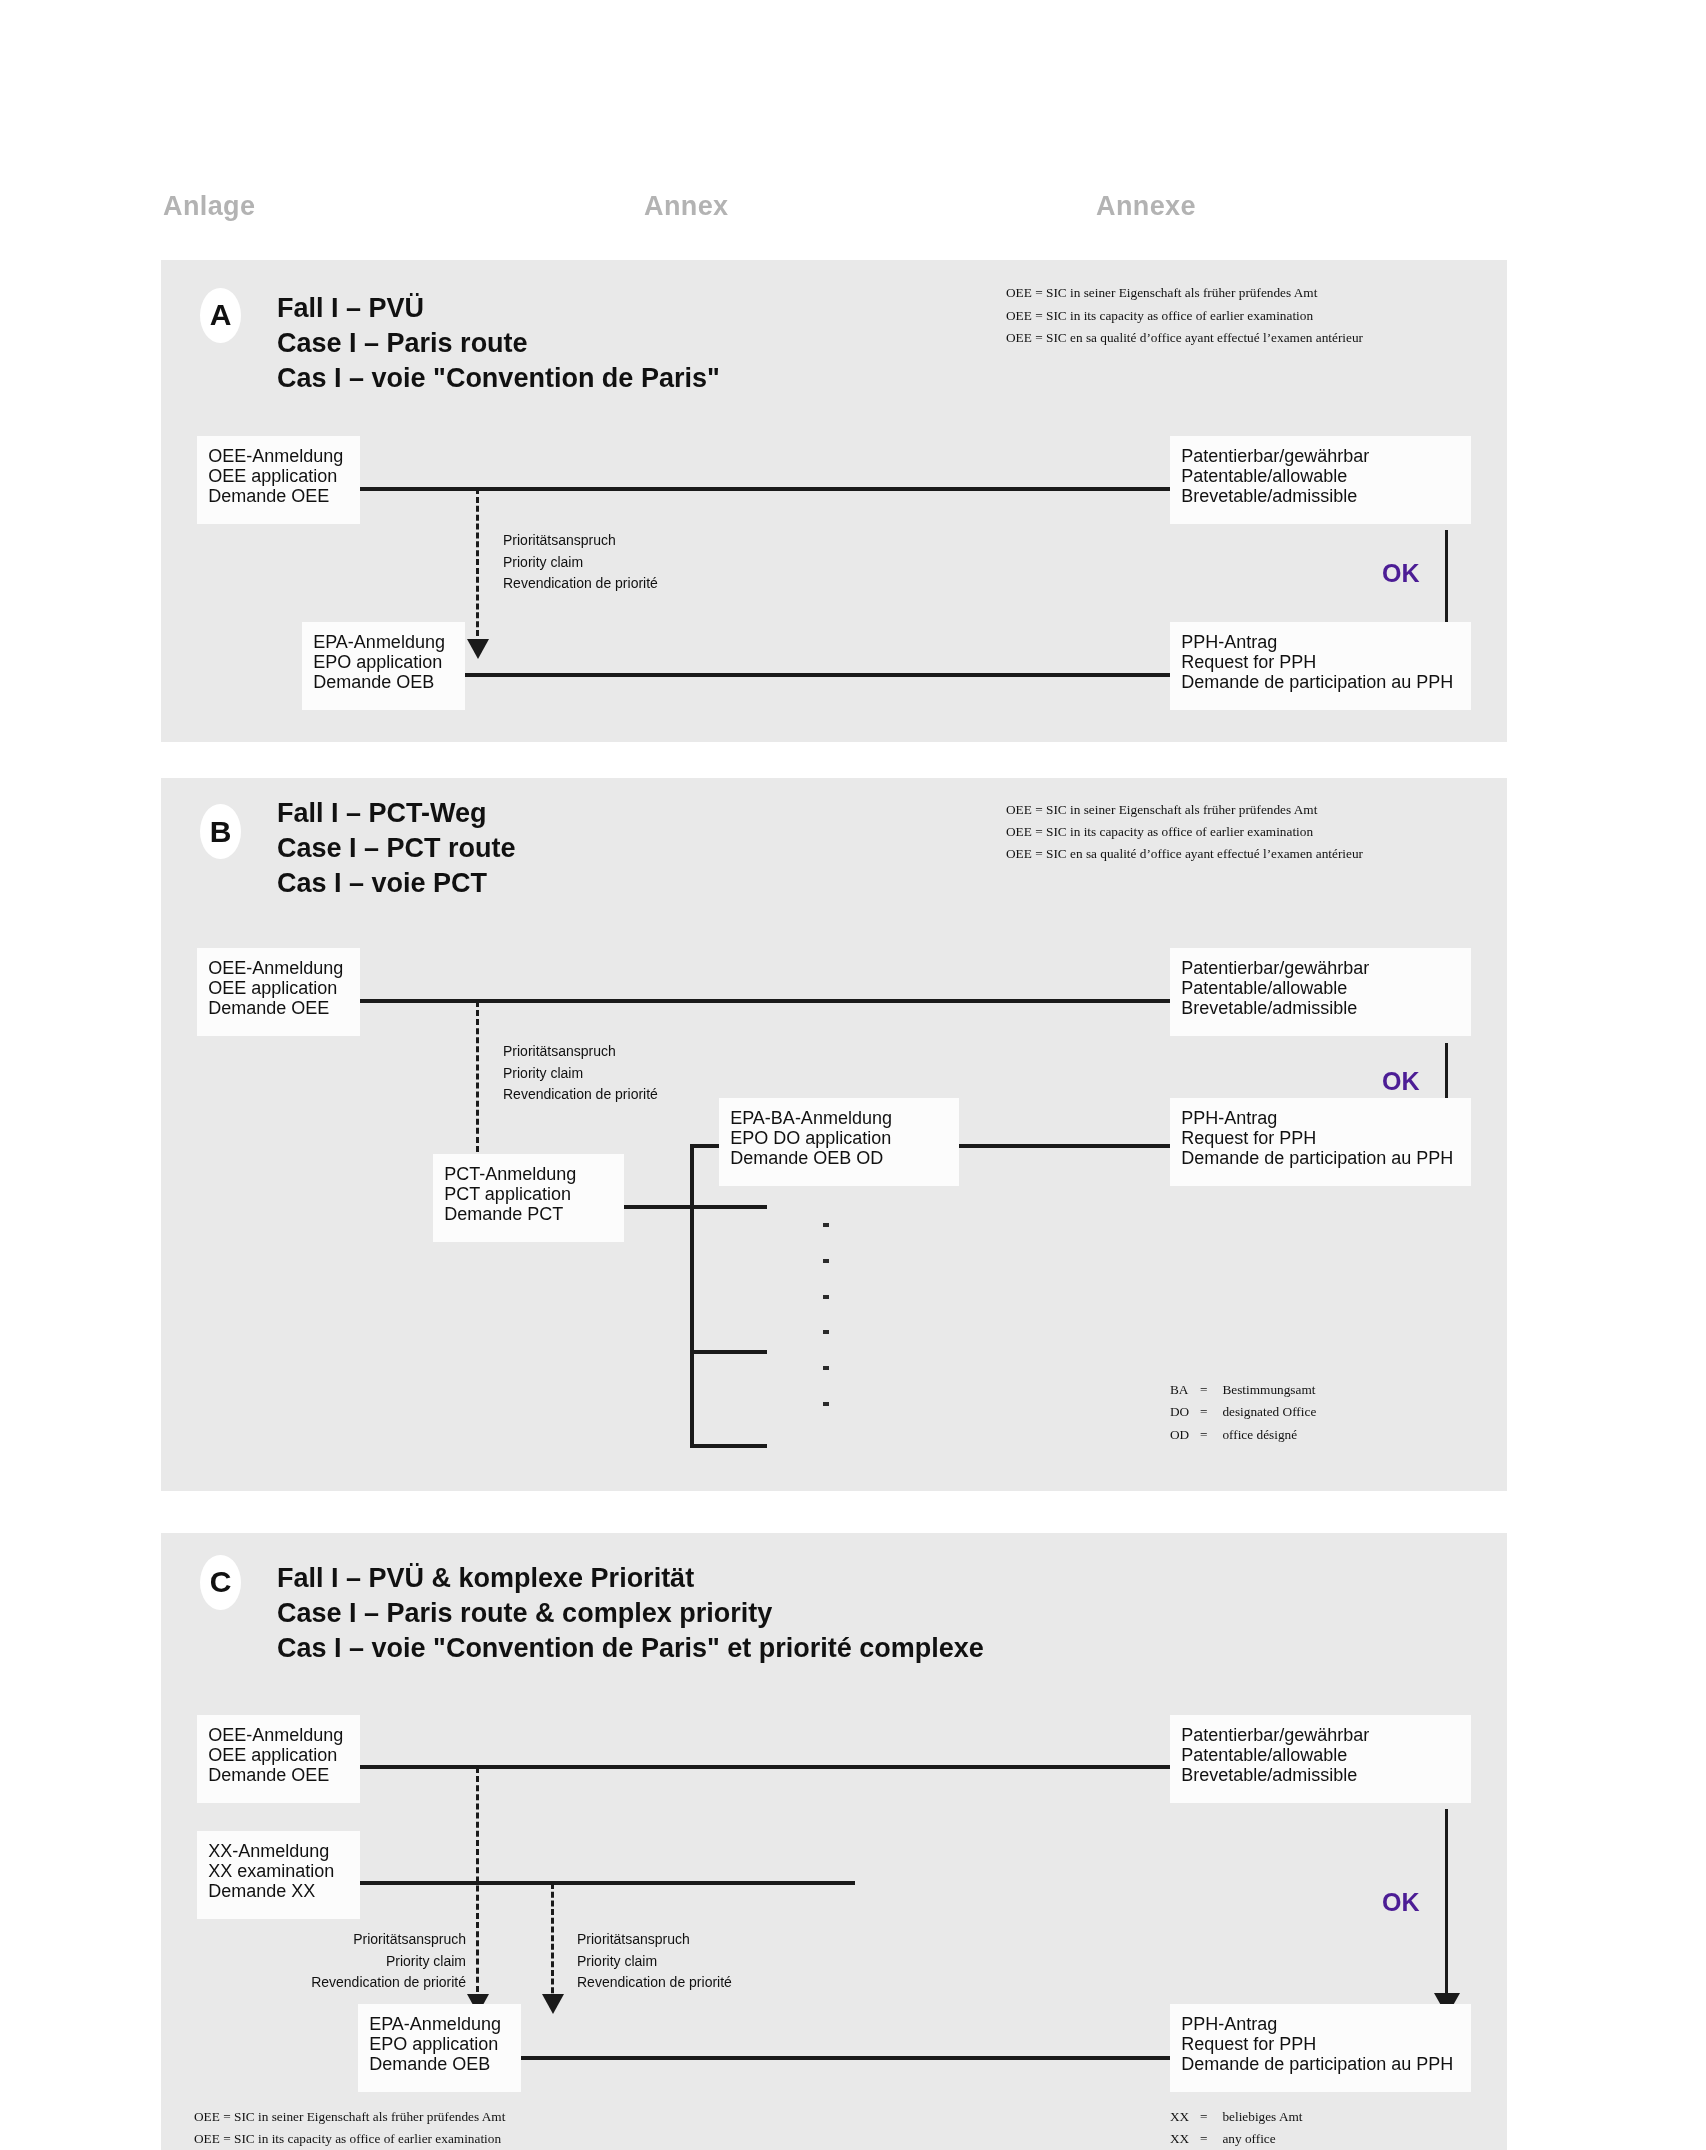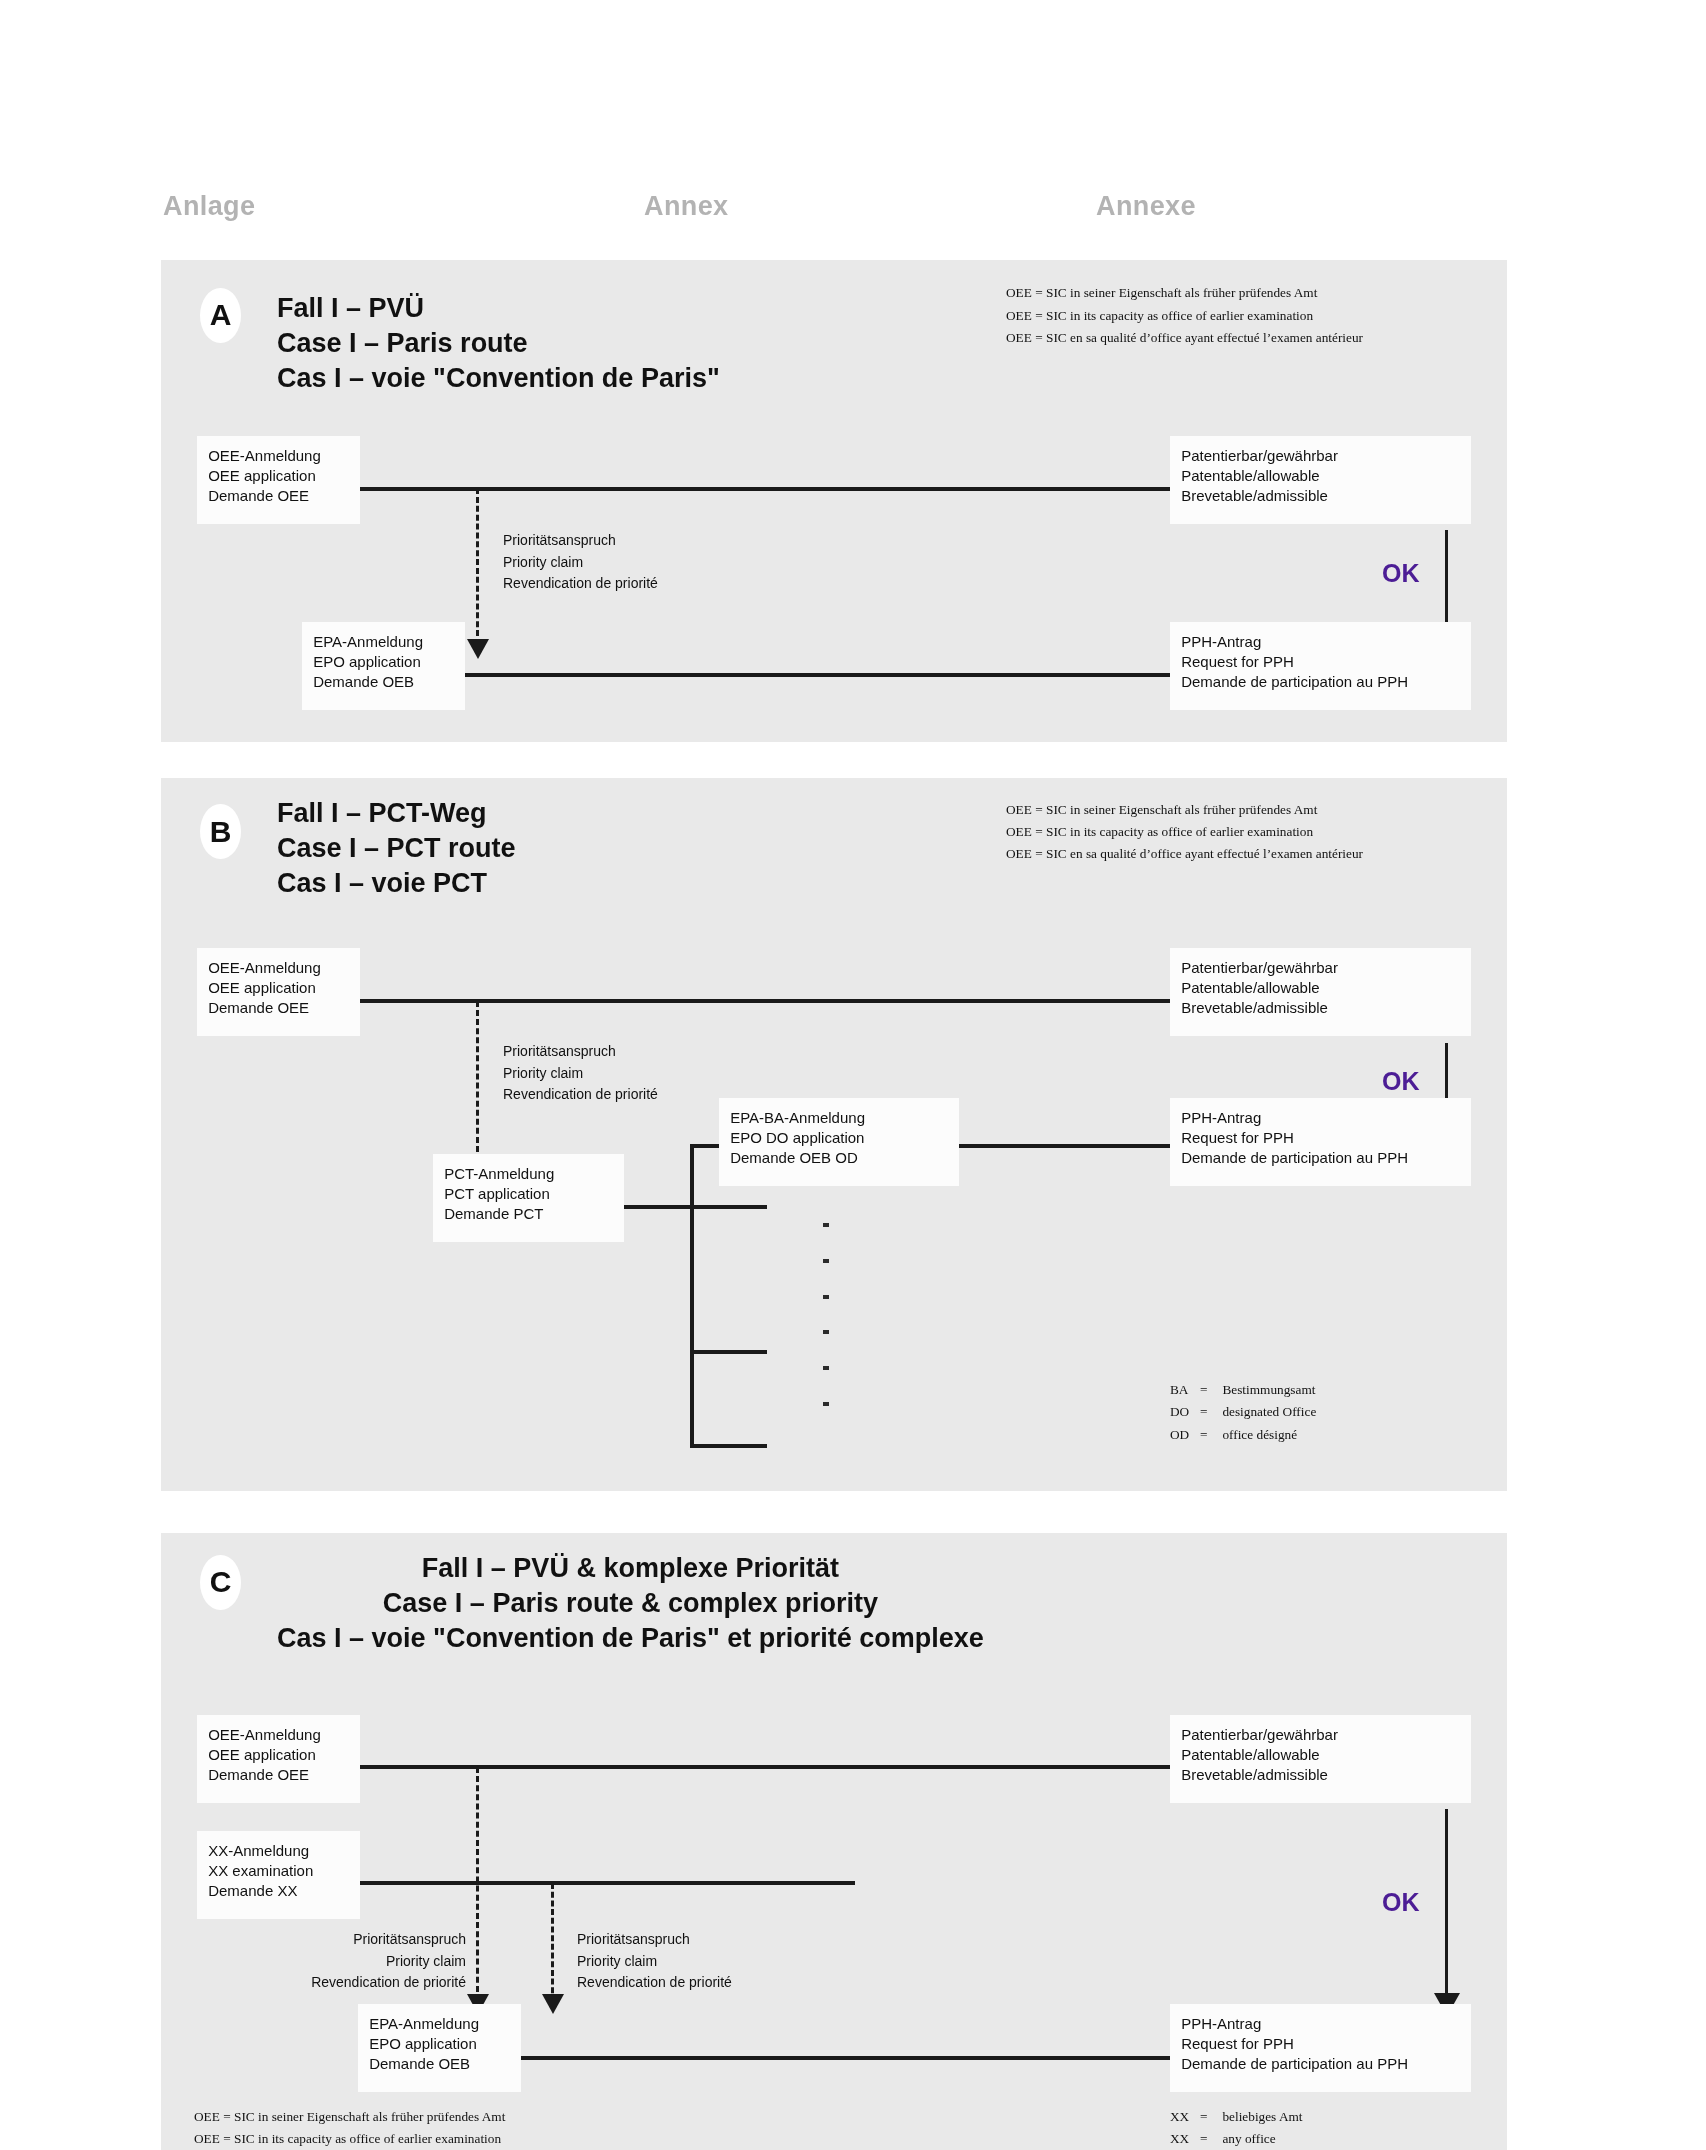--- a/index.html
+++ b/index.html
@@ -24,21 +24,21 @@
   .titles div{white-space:nowrap;}
 
   
   .legend{position:absolute;font-size:13.3px;line-height:22.4px;color:#111;white-space:nowrap;font-family:Liberation Serif, serif;}
   .legend div{white-space:nowrap;}
   .legend.abbr span.k{display:inline-block;width:30px;}
   .legend.abbr span.e{display:inline-block;width:22.4px;}
 
   
   .box{position:absolute;background:#fcfcfc;box-sizing:border-box;padding:9.5px 11.2px 0 11.2px;}
-  .box .ln{font-size:15px;line-height:20px;color:#111;white-space:nowrap;}
+  .box .ln{font-size:18px;line-height:20px;color:#111;white-space:nowrap;}
 
   
   .hline{position:absolute;background:#1a1a1a;height:3.9px;}
   .vline{position:absolute;background:#1a1a1a;width:3.9px;}
 
   
   .dash{position:absolute;width:0;border-left:3.9px dashed #1a1a1a;}
   .arrowhead{position:absolute;width:0;height:0;border-left:11.2px solid transparent;
              border-right:11.2px solid transparent;border-top:20px solid #1a1a1a;}
 
@@ -201,21 +201,21 @@
       <div class="ln">PCT-Anmeldung</div>
       <div class="ln">PCT application</div>
       <div class="ln">Demande PCT</div>
     </div>
   </div>
 
   <div class="panel" style="left:161px;top:1533px;width:1346px;height:661px;">
 
     <div class="badge" style="left:39px;top:21.5px;">C</div>
 
-    <div class="titles" style="left:116px;top:18px;text-align:center;">
+    <div class="titles" style="left:116px;top:28px;">
       <div>Fall I – PVÜ &amp; komplexe Priorität</div>
       <div>Case I – Paris route &amp; complex priority</div>
       <div>Cas I –  voie "Convention de Paris" et priorité complexe</div>
     </div>
 
     <div class="hline" style="left:197px;top:232px;width:813px;"></div>
     <div class="hline" style="left:197px;top:348px;width:497px;"></div>
     <div class="hline" style="left:359px;top:523px;width:651px;"></div>
 
     <div class="dash" style="left:315px;top:234px;height:234px;"></div>

